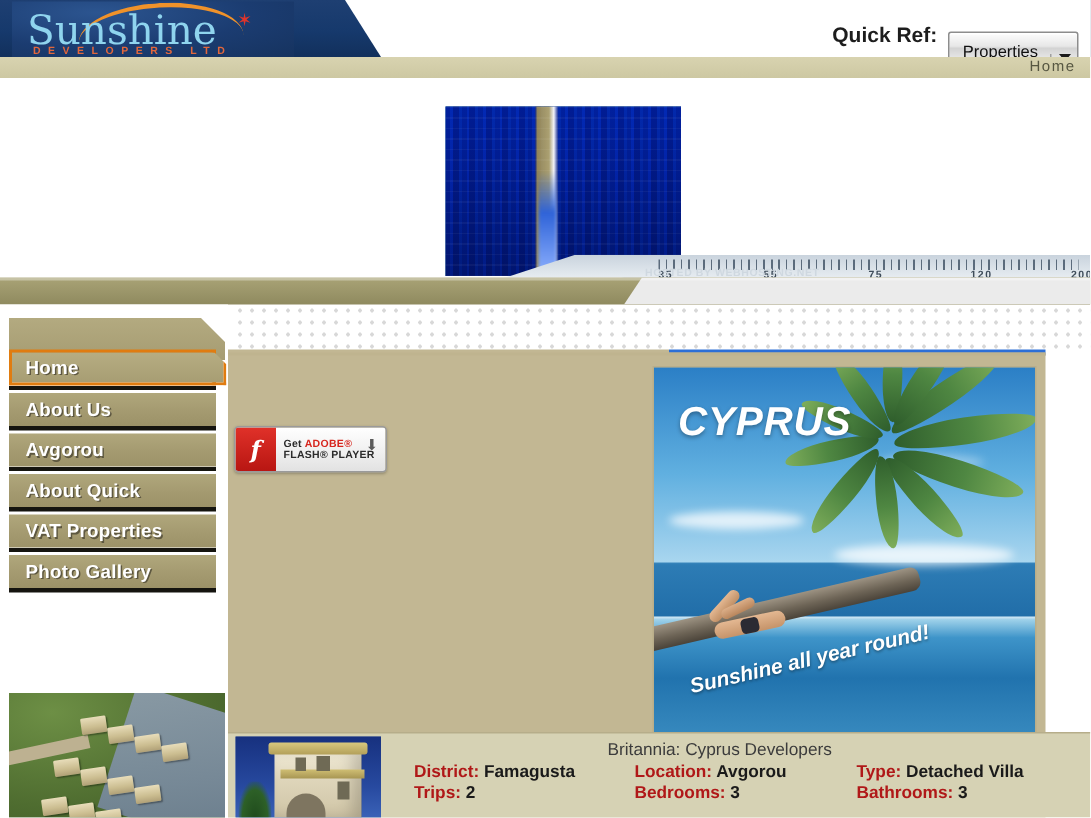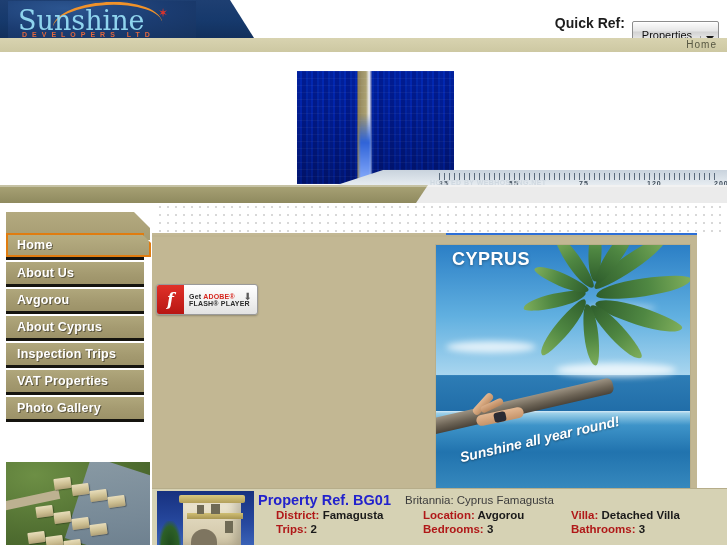--- a/index.html
+++ b/index.html
@@ -528,26 +528,27 @@
   }
   .cy-suit {
     position:absolute; left: 26px; top: 12px;
     width: 12px; height: 10px;
     background: #2b2b33;
     border-radius: 3px;
     transform: rotate(-12deg);
   }
   .cyprus-title {
     position: absolute;
-    left: 16px; top: 4px;
-    font-size: 18px;
+    left: 16px; top: 21px;
+    font-size: 27px;
     font-weight: bold;
     color: #ffffff;
     letter-spacing: .5px;
     text-shadow: 0 1px 3px rgba(0,0,0,0.35);
+    font-style: italic;
   }
   .cyprus-tag {
     position: absolute;
     left: 22px; top: 186px;
     font-size: 14px;
     font-weight: bold;
     font-style: italic;
     color: #ffffff;
     transform: rotate(-13deg);
     text-shadow: 0 1px 2px rgba(0,0,0,0.4);
@@ -712,24 +713,21 @@
       <div class="nav-item active">
         <span>Home</span>
       </div>
       <div class="nav-item">
         <span>About Us</span>
       </div>
       <div class="nav-item">
         <span>Avgorou</span>
       </div>
       <div class="nav-item">
-        <span>About Cyprus</span>
-      </div>
-      <div class="nav-item">
-        <span>Inspection Trips</span>
+        <span>About Quick</span>
       </div>
       <div class="nav-item">
         <span>VAT Properties</span>
       </div>
       <div class="nav-item">
         <span>Photo Gallery</span>
       </div>
     </div>
 
     <div class="sidebar-photo">
@@ -808,33 +806,32 @@
       <div class="pt-roof"></div>
       <div class="pt-roof2"></div>
       <div class="pt-win" style="left:40px; top:14px; width:7px;  height:9px;"></div>
       <div class="pt-win" style="left:54px; top:13px; width:9px;  height:10px;"></div>
       <div class="pt-win" style="left:68px; top:30px; width:8px;  height:12px;"></div>
       <div class="pt-arch"></div>
       <div class="pt-palm"></div>
     </div>
 
     <div class="prop-info">
-      <div class="prop-ref">Property Ref. BG01</div>
-      <div class="prop-company">Britannia: Cyprus Famagusta</div>
+      <div class="prop-company">Britannia: Cyprus Developers</div>
 
       <div class="prop-grid">
         <div class="prop-line">
           <div class="prop-cell pc-0">
             <b>District:</b><span> Famagusta</span>
           </div>
           <div class="prop-cell pc-1">
             <b>Location:</b><span> Avgorou</span>
           </div>
           <div class="prop-cell pc-2">
-            <b>Villa:</b><span> Detached Villa</span>
+            <b>Type:</b><span> Detached Villa</span>
           </div>
         </div>
         <div class="prop-line">
           <div class="prop-cell pc-0">
             <b>Trips:</b><span> 2</span>
           </div>
           <div class="prop-cell pc-1">
             <b>Bedrooms:</b><span> 3</span>
           </div>
           <div class="prop-cell pc-2">

